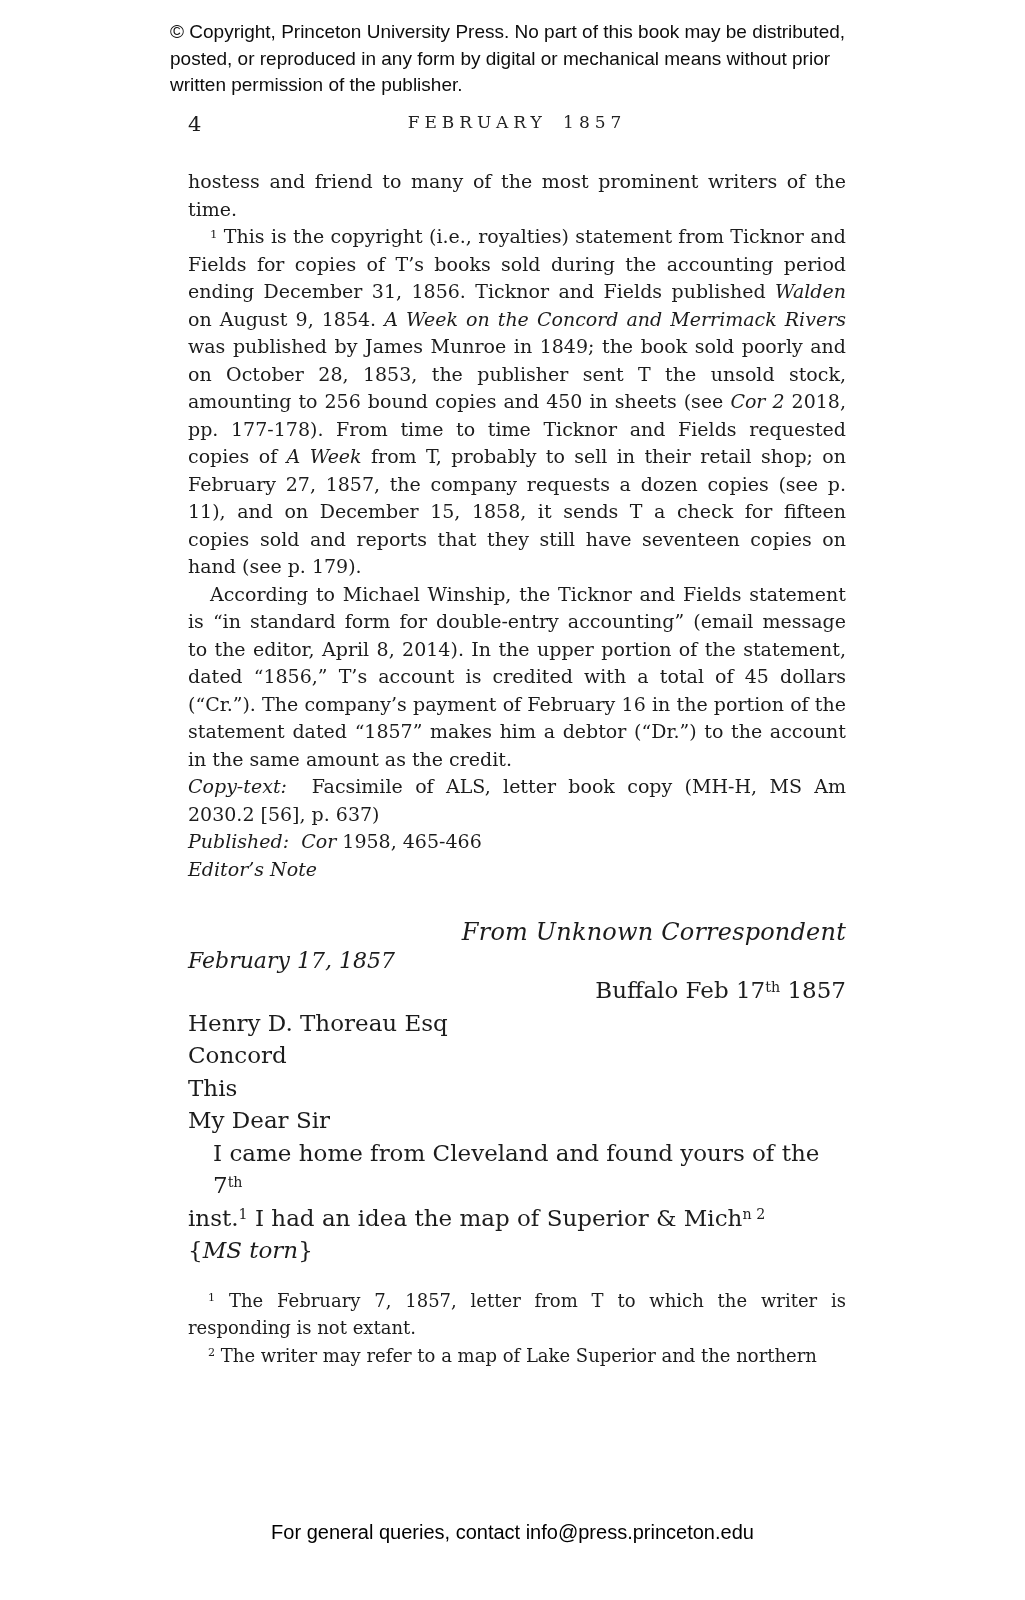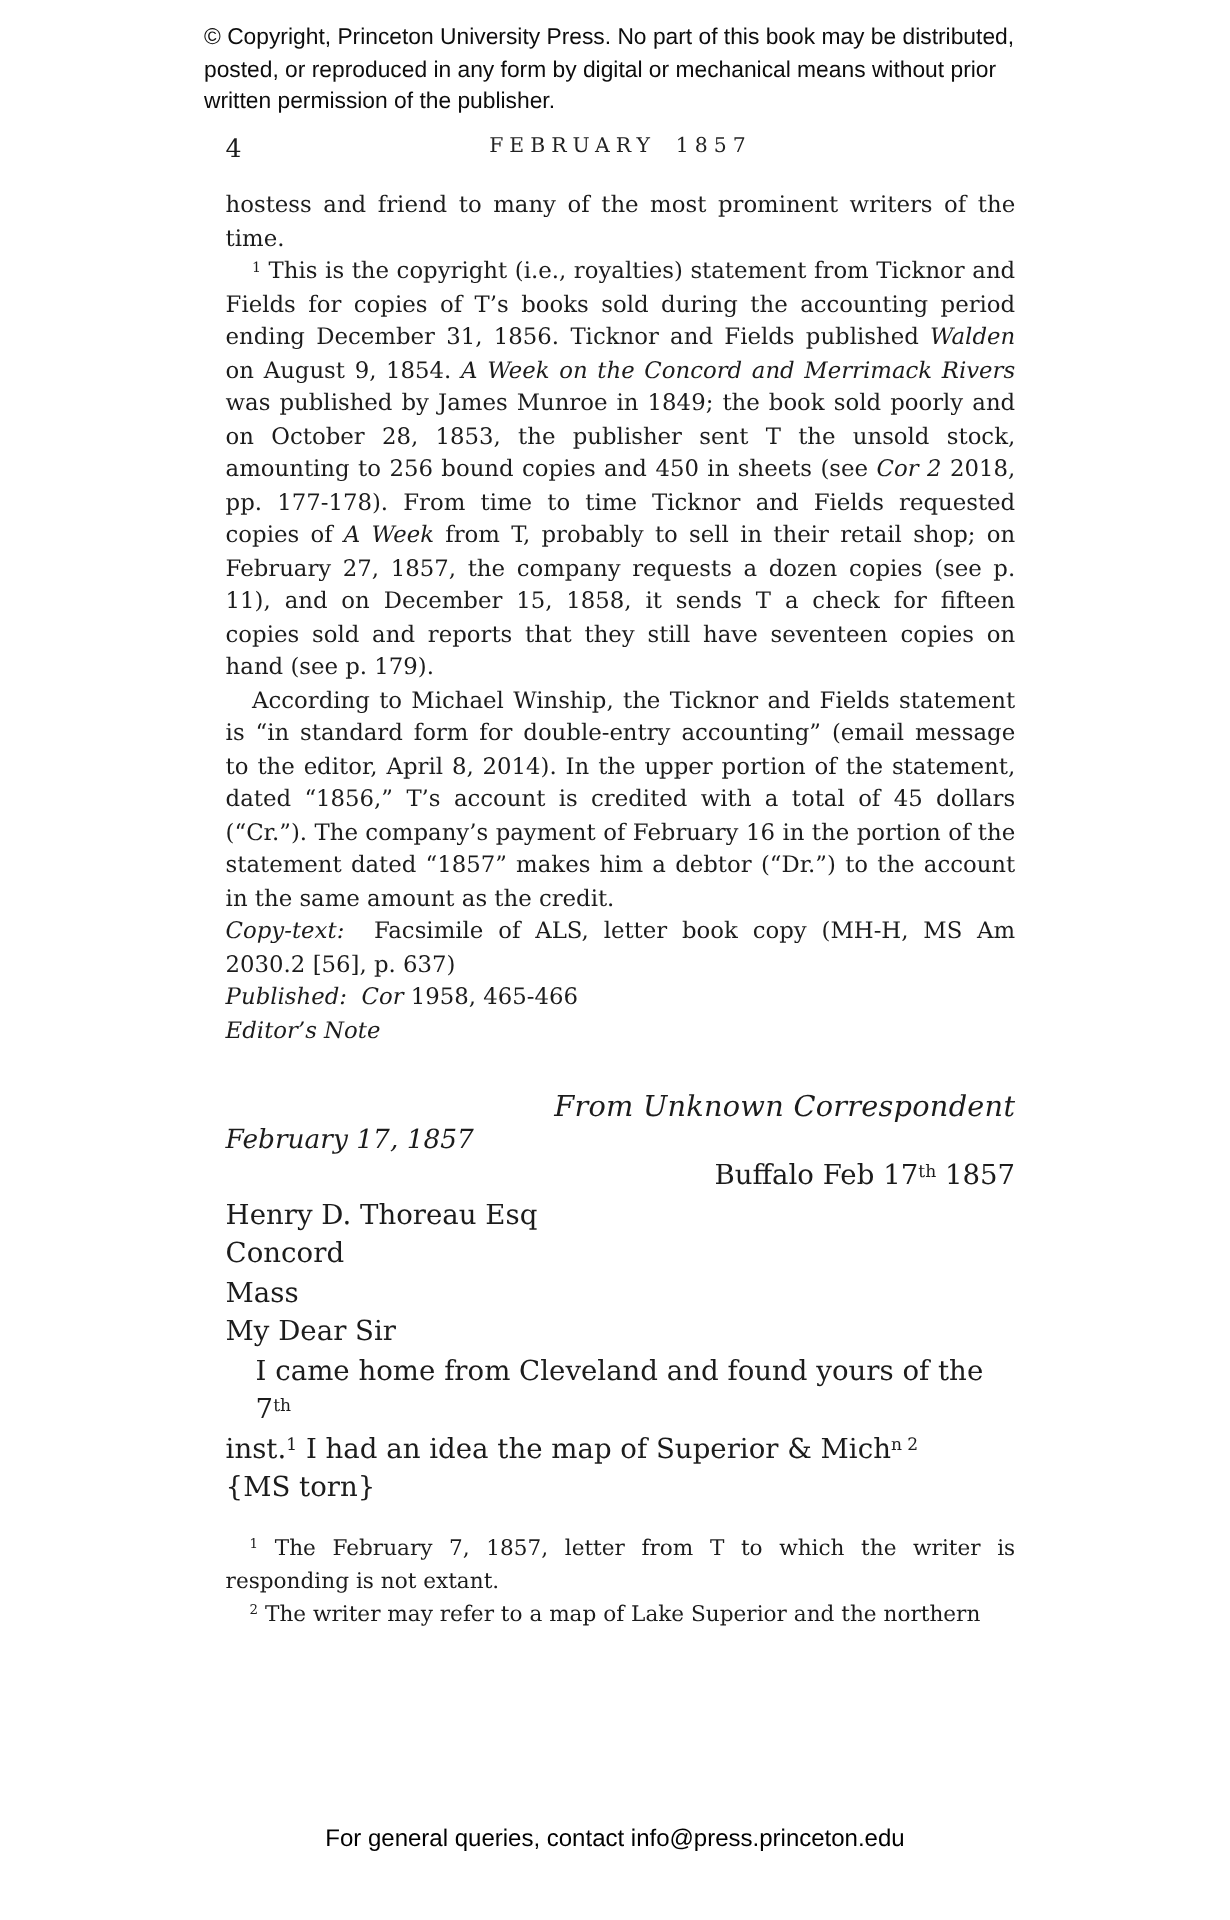--- a/index.html
+++ b/index.html
@@ -42,21 +42,21 @@
   .running-head {
     display: block;
     text-align: center;
     font-size: 17px;
     letter-spacing: 5px;
     word-spacing: 6px;
     color: #222;
   }
   .column {
     position: absolute;
-    top: 158px;
+    top: 168px;
     left: 188px;
     width: 658px;
     font-size: 19px;
     line-height: 27.5px;
     text-align: justify;
   }
   .column p { margin: 0; }
   .indent { text-indent: 22px; }
   .gap-sm { margin-top: 14px; }
   .gap-md { margin-top: 17px; }
@@ -136,26 +136,26 @@
 
 
     <h2 class="letter-heading">From Unknown Correspondent</h2>
 
     <p class="letter-date">February 17, 1857</p>
 
     <p class="letter-line dateline"><span>Buffalo Feb 17</span><sup>th</sup><span> 1857</span></p>
 
     <p class="letter-line">Henry D. Thoreau Esq</p>
     <p class="letter-line">Concord</p>
-    <p class="letter-line">Mass</p>
+    <p class="letter-line">This</p>
     <p class="letter-line">My Dear Sir</p>
 
     <p class="letter-line indent-line"><span>I came home from Cleveland and found yours of the 7</span><sup>th</sup></p>
     <p class="letter-line"><span>inst.</span><sup>1</sup><span> I had an idea the map of Superior &amp; Mich</span><sup>n 2</sup></p>
-    <p class="letter-line"><span>{</span><span style="">MS torn</span><span>}</span></p>
+    <p class="letter-line"><span>{</span><span style="font-style: italic;">MS torn</span><span>}</span></p>
 
     <div class="footnotes">
       <p><sup>1</sup><span> The February 7, 1857, letter from T to which the writer is responding is not extant.</span></p>
       <p><sup>2</sup><span> The writer may refer to a map of Lake Superior and the northern</span></p>
     </div>
 
   </div>
 
   <p class="footer">For general queries, contact info@press.princeton.edu</p>
 

